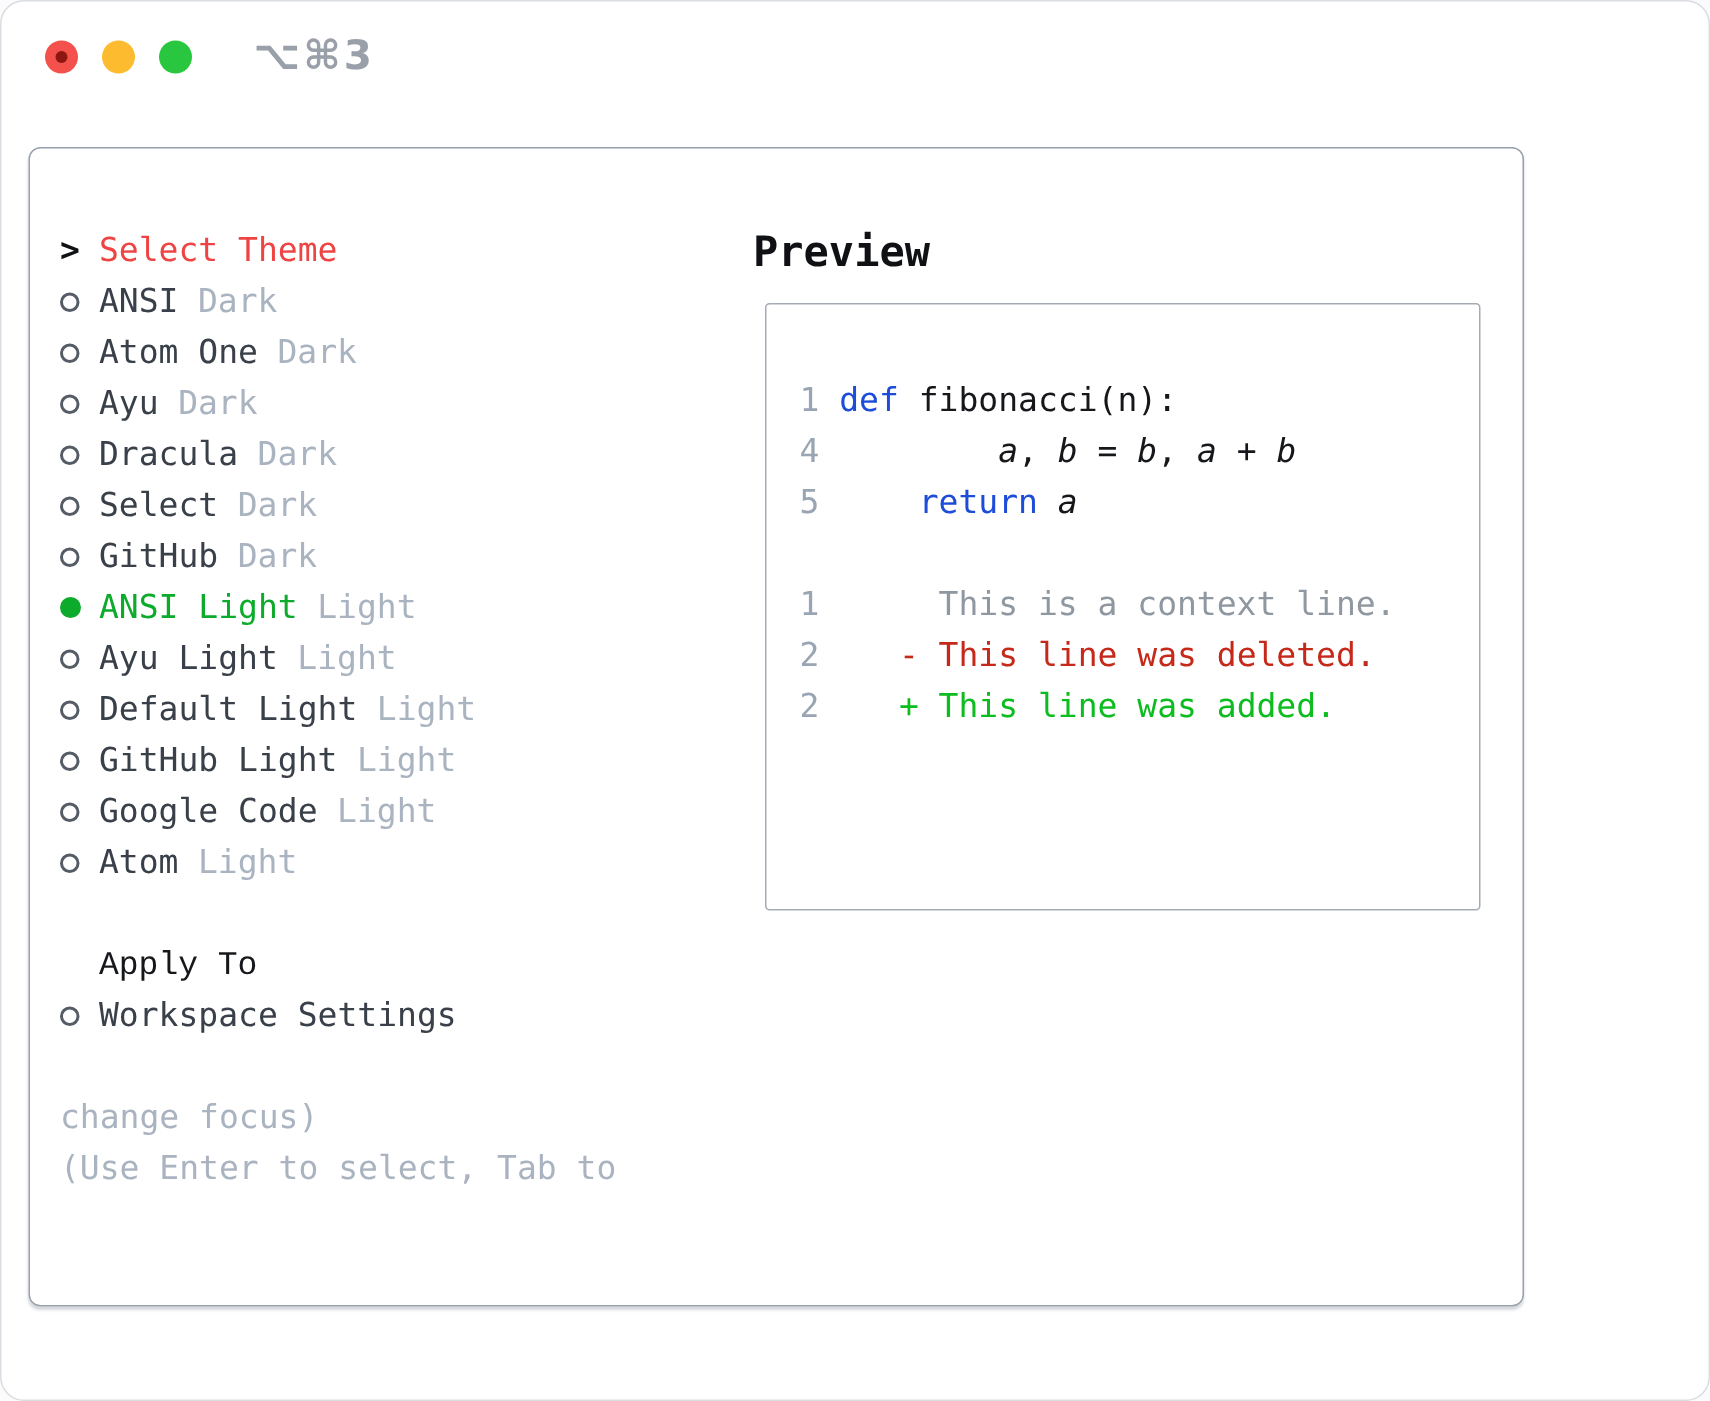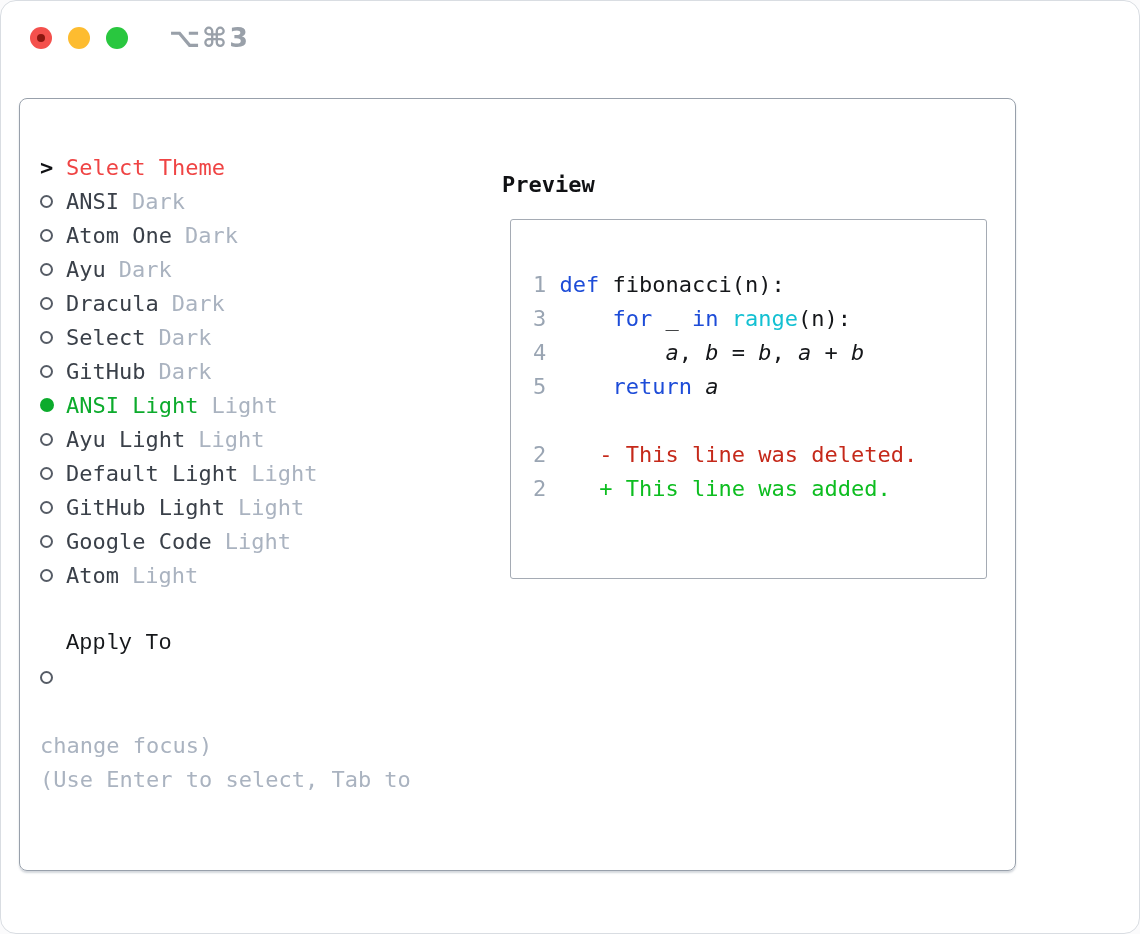--- a/index.html
+++ b/index.html
@@ -37,24 +37,24 @@
   .panel-title{font-weight:400;color:#ef4444;}
   .section-title{color:#15171a;font-family:Liberation Mono, monospace;}
   .radio{width:13px;height:13px;border:2px solid #565c66;border-radius:50%;box-sizing:border-box;background:transparent;flex:none;}
   .radio.on{width:14px;height:14px;background:#0cab2c;border-color:#0cab2c;}
   .oname{color:#3a4049;}
   .oname.sel{color:#0cab2c;}
   .otag{color:#aab3c0;margin-left:13px;}
   .hint{color:#aab3c0;}
   .spacer-row{height:34px;}
   
-  .preview-title-row{display:flex;align-items:center;height:34px;font-size:22px;margin-top:17px;}
+  .preview-title-row{display:flex;align-items:center;height:34px;font-size:28px;}
   .preview-title{font-weight:700;color:#101114;}
   .preview-box{
-    margin-top:18px;margin-left:8px;width:477px;height:360px;
+    margin-top:18px;margin-left:8px;width:477px;height:405px;
     border:1.5px solid #a5abb4;border-radius:3px;box-sizing:border-box;
     padding:48px 0 0 22px;overflow:hidden;background:#ffffff;
   }
   .cline{height:34px;line-height:34px;font-size:22px;white-space:pre;color:#15171a;}
   .ln{color:#9aa5b3;}
   .kw{color:#1d4cd8;}
   .fn{color:#13c0d2;}
   .num{color:#0cab2c;}
   .pl{color:#15171a;}
   .var{color:#15171a;font-style:italic;}
@@ -174,42 +174,43 @@
       <div class="row">
         <span class="bullet-col"></span>
           <span class="section-title">Apply To</span>
       </div>
 
       <div>
           <div class="row">
             <span class="bullet-col">
               <span class="radio"></span>
             </span>
+            <span class="oname">Workspace Settings</span>
           </div>
         </div>
 
       <div class="spacer-row"></div>
 
       <div class="row">
         <span class="hint">change focus)</span>
       </div>
       <div class="row">
         <span class="hint">(Use Enter to select, Tab to</span>
       </div>
     </div>
 
     <div class="right-col">
       <div class="preview-title-row">
         <span class="preview-title">Preview</span>
       </div>
       <div class="preview-box">
           <div class="cline"><span class="ln">1 </span><span class="kw">def</span><span class="pl"> fibonacci(n):</span></div>
-          <div class="cline"><span class="ln">3 </span><span class="pl">    </span><span class="kw">for</span><span class="pl"> _ </span><span class="kw">in</span><span class="pl"> </span><span class="fn">range</span><span class="pl">(n):</span></div>
           <div class="cline"><span class="ln">4 </span><span class="pl">        </span><span class="var">a</span><span class="pl">, </span><span class="var">b</span><span class="pl"> = </span><span class="var">b</span><span class="pl">, </span><span class="var">a</span><span class="pl"> + </span><span class="var">b</span></div>
           <div class="cline"><span class="ln">5 </span><span class="pl">    </span><span class="kw">return</span><span class="pl"> </span><span class="var">a</span></div>
           <div class="cline">&nbsp;</div>
+          <div class="cline"><span class="ln">1 </span><span class="ctx">     This is a context line.</span></div>
           <div class="cline"><span class="ln">2 </span><span class="pl">   </span><span class="del">- This line was deleted.</span></div>
           <div class="cline"><span class="ln">2 </span><span class="pl">   </span><span class="add">+ This line was added.</span></div>
         </div>
     </div>
 
   </div>
 </div>
 
 </body></html>

